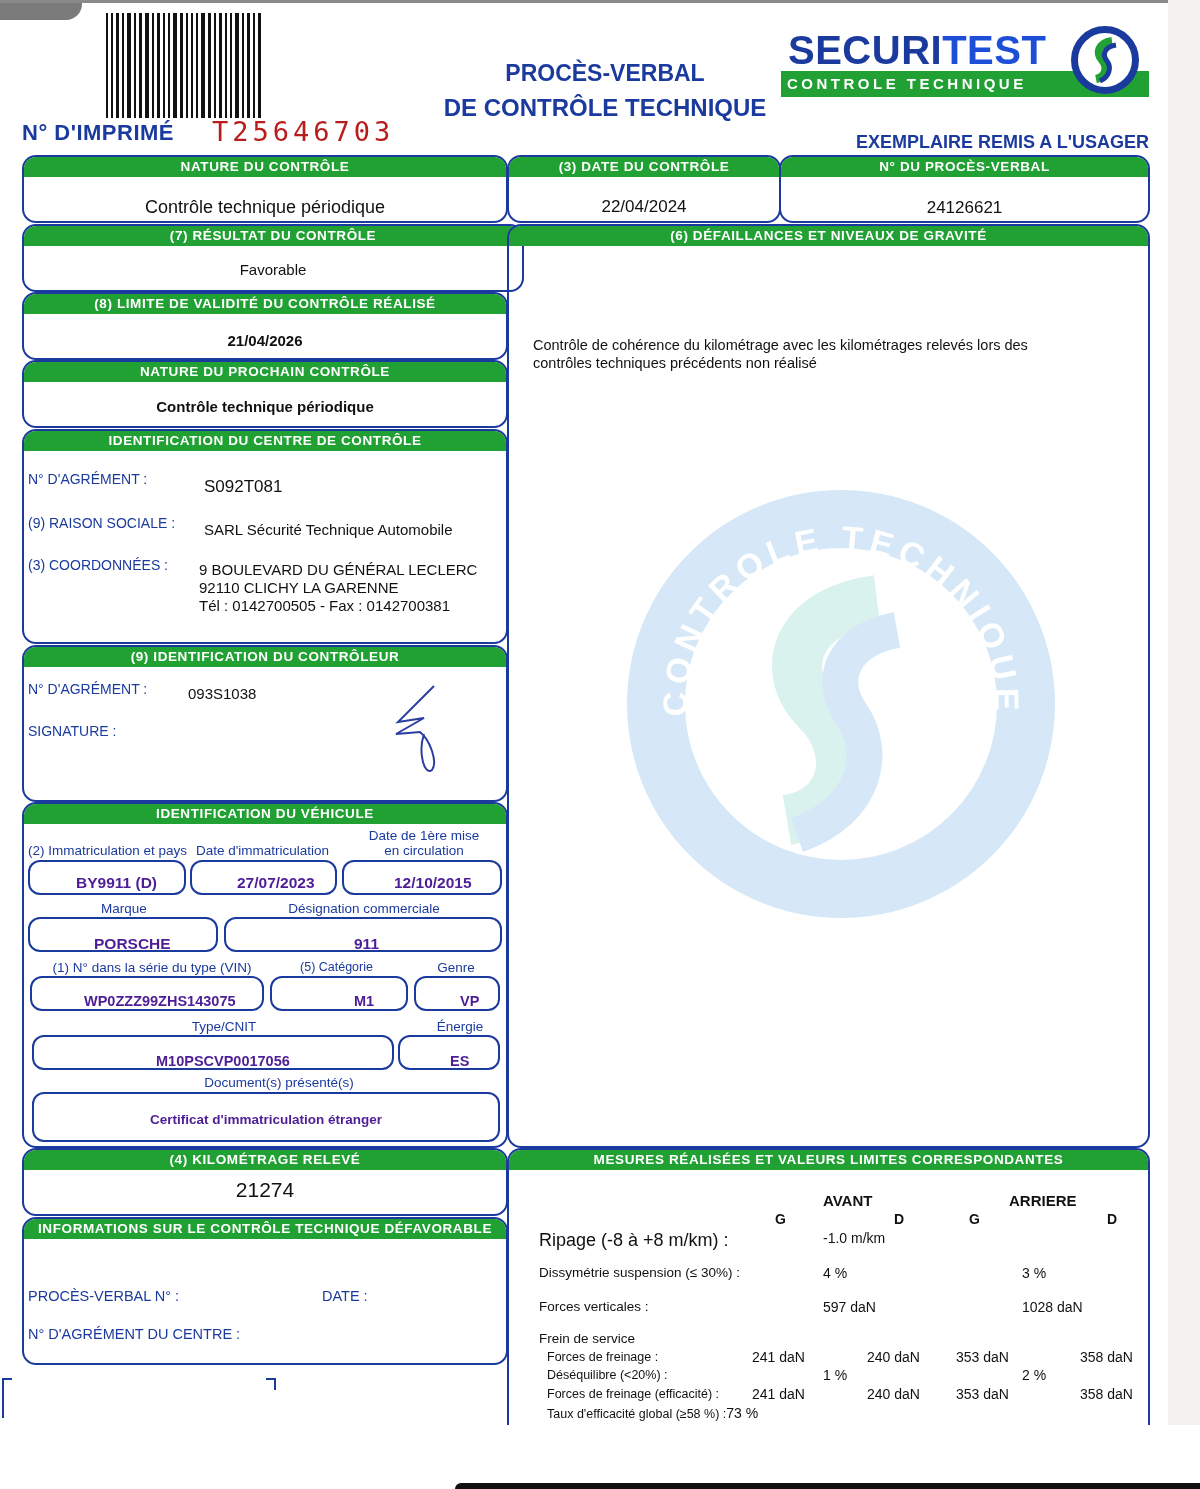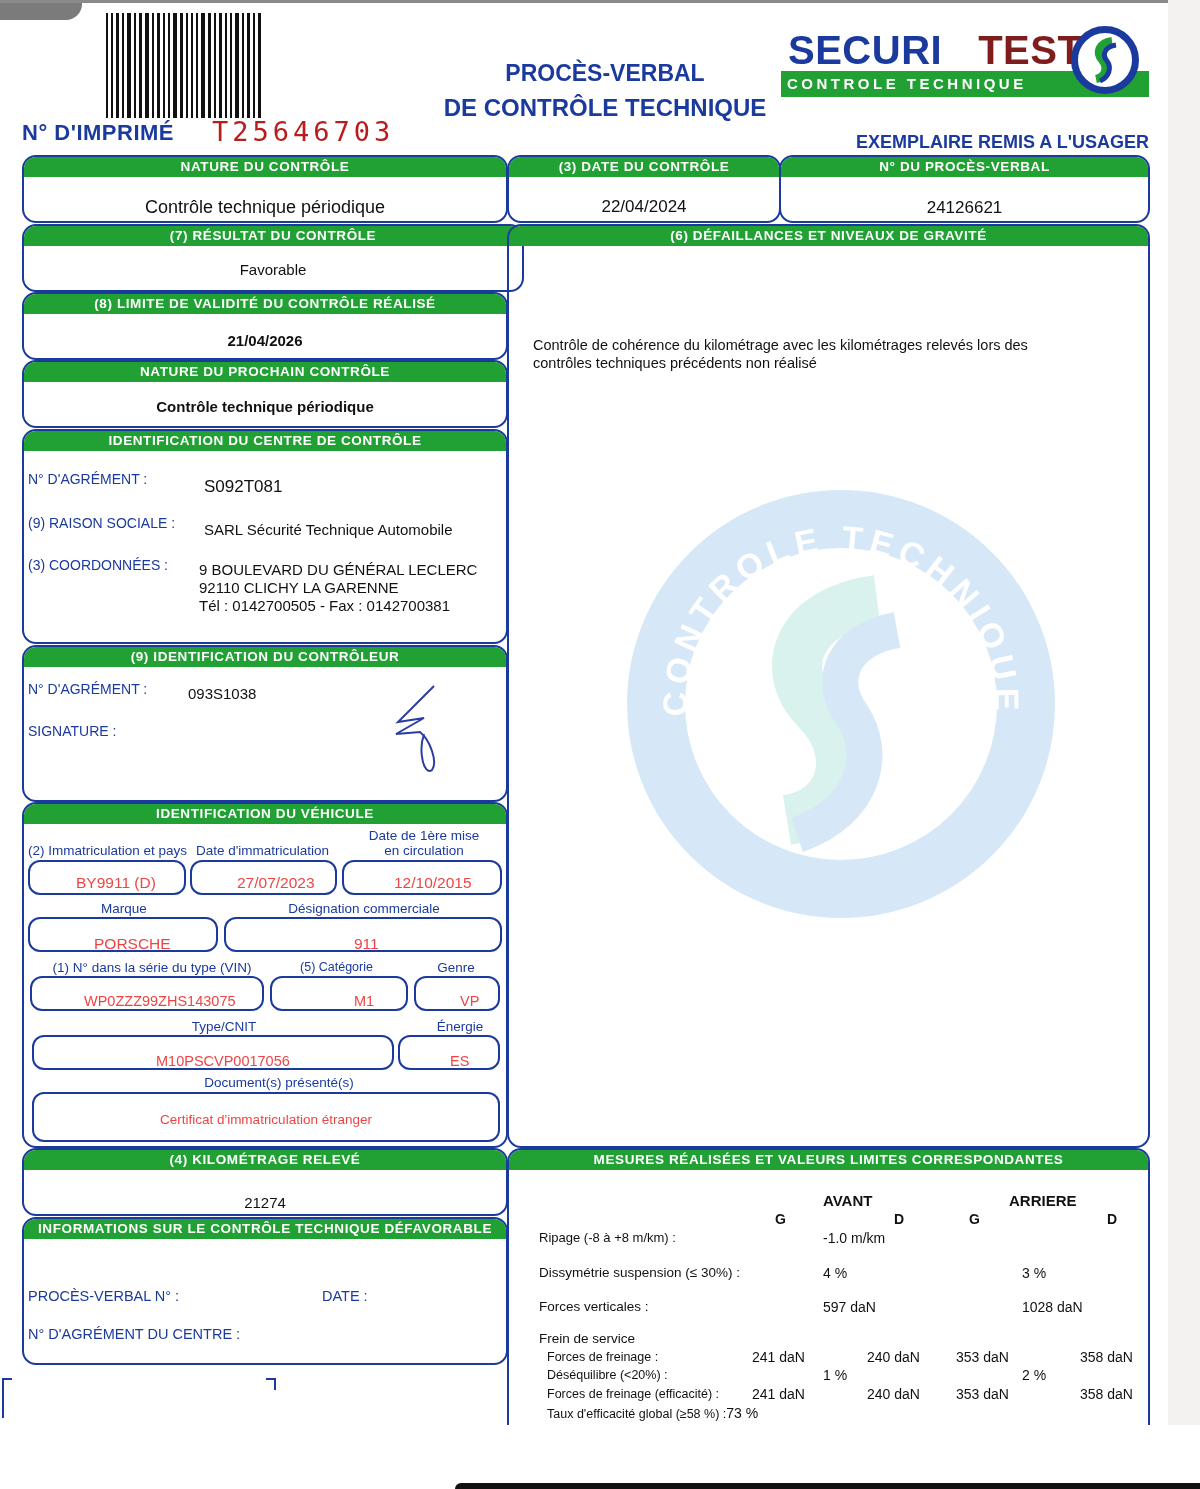--- a/index.html
+++ b/index.html
@@ -16,35 +16,35 @@
 
   .blue-label { color: #1b3a9e; font-weight: bold; }
   .imprime-label { left: 22px; top: 120px; font-size: 22px; letter-spacing: 0.5px; }
   .imprime-num { left: 212px; top: 116px; font-family: "DejaVu Sans Mono", monospace; font-size: 27px; letter-spacing: 4px; color: #b91c1c; }
 
   .title1 { left: 450px; top: 60px; width: 310px; text-align: center; font-size: 23px; font-weight: bold; color: #1b3a9e; }
   .title2 { left: 440px; top: 94px; width: 330px; text-align: center; font-size: 24px; font-weight: bold; color: #1b3a9e; }
 
   .logo-text { left: 788px; top: 28px; font-size: 40px; font-weight: bold; letter-spacing: 0.5px; }
   .logo-securi { color: #1b3a9e; }
-  .logo-test { color: #7f1d1d; margin-left: 36px; }
+  .logo-test { color: #1d4ed8; }
   .logo-band { left: 781px; top: 71px; width: 368px; height: 26px; background: #21a033; }
   .logo-band-text { left: 787px; top: 75px; font-size: 15px; font-weight: bold; color: #fff; letter-spacing: 3.5px; }
   .logo-circle { left: 1071px; top: 26px; width: 68px; height: 68px; border-radius: 50%; border: 7px solid #1b3a9e; background: #fff; }
   .exemplaire { left: 856px; top: 132px; font-size: 18px; font-weight: bold; color: #1b3a9e; }
 
   
   .box { position: absolute; border: 2px solid #1b3a9e; border-radius: 14px; background: #fff; overflow: hidden; }
   .box-head { height: 20px; background: #21a033; color: #fff; font-weight: bold; font-size: 13.5px; letter-spacing: 0.6px; text-align: center; line-height: 20px; }
   .box-body { position: relative; }
   .center-val { text-align: center; }
   .fld-label { position: absolute; color: #1b3a9e; font-size: 14px; }
   .fld-val { position: absolute; color: #111; font-size: 16px; }
   .pill { position: absolute; border: 2px solid #1b3a9e; border-radius: 12px; background: #fff; }
-  .pill-val { position: absolute; font-size: 15.5px; color: #ef4444; }
+  .pill-val { position: absolute; font-size: 15.5px; color: #4c1d95; font-weight: bold; }
   .sublabel { position: absolute; color: #1b3a9e; font-size: 13.5px; text-align: center; }
 
   .watermark { position: absolute; left: 627px; top: 490px; width: 428px; height: 428px; border-radius: 50%; border: 58px solid #d6e8f7; }
 
   .meas { position: absolute; font-size: 14px; color: #111; }
   .meas-b { font-weight: bold; }
 </style>
 </head>
 <body>
 
@@ -217,21 +217,21 @@
   <div class="pill" style="left:374px;top:231px;width:102px;height:35px"></div>
   <div class="pill-val" style="left:426px;top:249px;font-size:14.5px">ES</div>
 
   <div class="sublabel" style="left:130px;top:271px;width:250px">Document(s) présenté(s)</div>
   <div class="pill" style="left:8px;top:288px;width:468px;height:50px"></div>
   <div class="pill-val" style="left:8px;top:308px;width:468px;text-align:center;font-size:13.5px">Certificat d'immatriculation étranger</div>
 </div>
 
 <div class="box" style="left:22px;top:1148px;width:486px;height:68px">
   <div class="box-head">(4) KILOMÉTRAGE RELEVÉ</div>
-  <div class="box-body center-val" style="padding-top:24px;font-size:15px">21274</div>
+  <div class="box-body center-val" style="padding-top:8px;font-size:21px">21274</div>
 </div>
 
 <div class="box" style="left:22px;top:1217px;width:486px;height:148px">
   <div class="box-head">INFORMATIONS SUR LE CONTRÔLE TECHNIQUE DÉFAVORABLE</div>
   <div class="fld-label" style="left:4px;top:69px;font-size:14.5px">PROCÈS-VERBAL N° :</div>
   <div class="fld-label" style="left:298px;top:69px;font-size:14.5px">DATE :</div>
   <div class="fld-label" style="left:4px;top:107px;font-size:14.5px">N° D'AGRÉMENT DU CENTRE :</div>
 </div>
 
 <div class="abs" style="left:2px;top:1378px;width:10px;height:2px;background:#1b3a9e"></div>
@@ -245,21 +245,21 @@
 <div class="abs" style="left:0;top:1425px;width:1200px;height:64px;background:#fff"></div>
 <div class="bottom-bar"></div>
 
 <div class="meas meas-b" style="left:823px;top:1192px;font-size:15px">AVANT</div>
 <div class="meas meas-b" style="left:1009px;top:1192px;font-size:15px">ARRIERE</div>
 <div class="meas meas-b" style="left:775px;top:1211px">G</div>
 <div class="meas meas-b" style="left:894px;top:1211px">D</div>
 <div class="meas meas-b" style="left:969px;top:1211px">G</div>
 <div class="meas meas-b" style="left:1107px;top:1211px">D</div>
 
-<div class="meas" style="left:539px;top:1230px;font-size:13px">Ripage (-8 à +8 m/km) :</div>
+<div class="meas" style="left:539px;top:1230px;font-size:18px">Ripage (-8 à +8 m/km) :</div>
 <div class="meas" style="left:823px;top:1230px">-1.0 m/km</div>
 
 <div class="meas" style="left:539px;top:1265px;font-size:13.5px">Dissymétrie suspension (≤ 30%) :</div>
 <div class="meas" style="left:823px;top:1265px">4 %</div>
 <div class="meas" style="left:1022px;top:1265px">3 %</div>
 
 <div class="meas" style="left:539px;top:1299px;font-size:13.5px">Forces verticales :</div>
 <div class="meas" style="left:823px;top:1299px">597 daN</div>
 <div class="meas" style="left:1022px;top:1299px">1028 daN</div>
 

